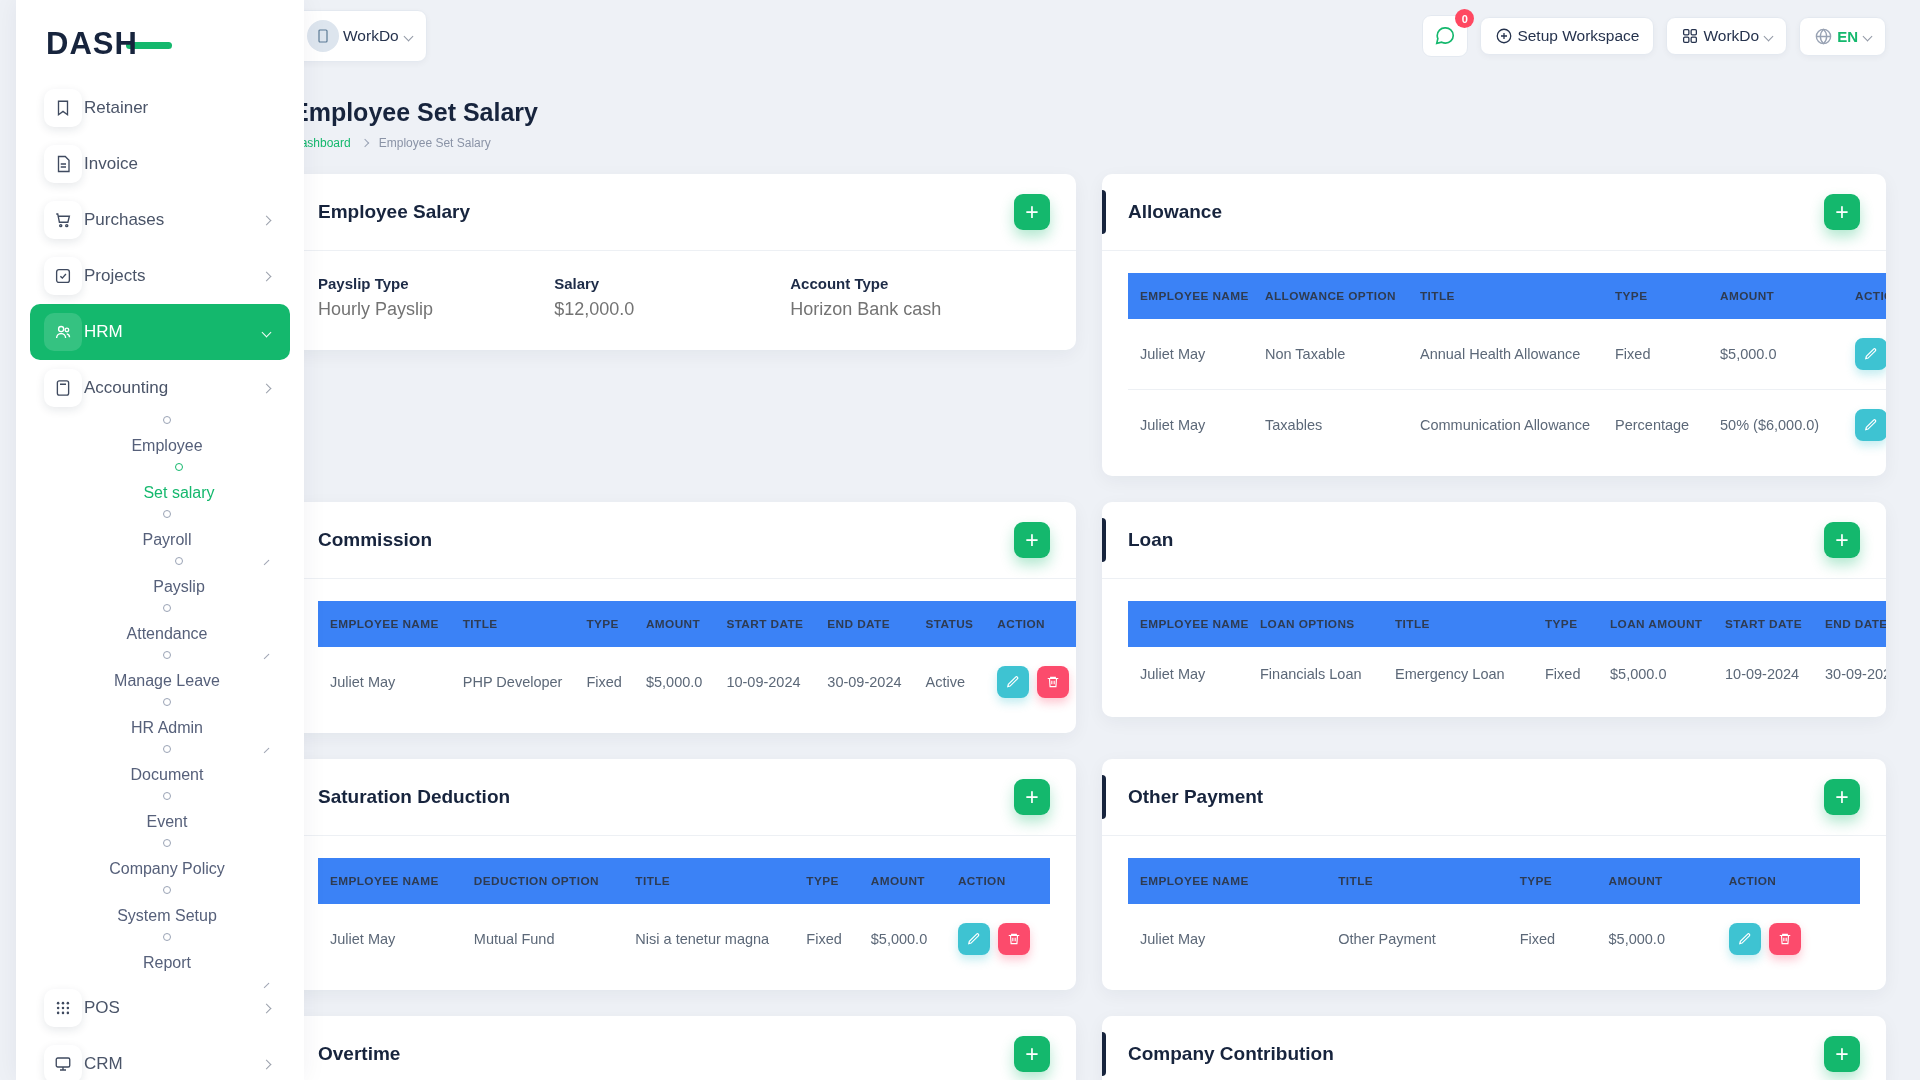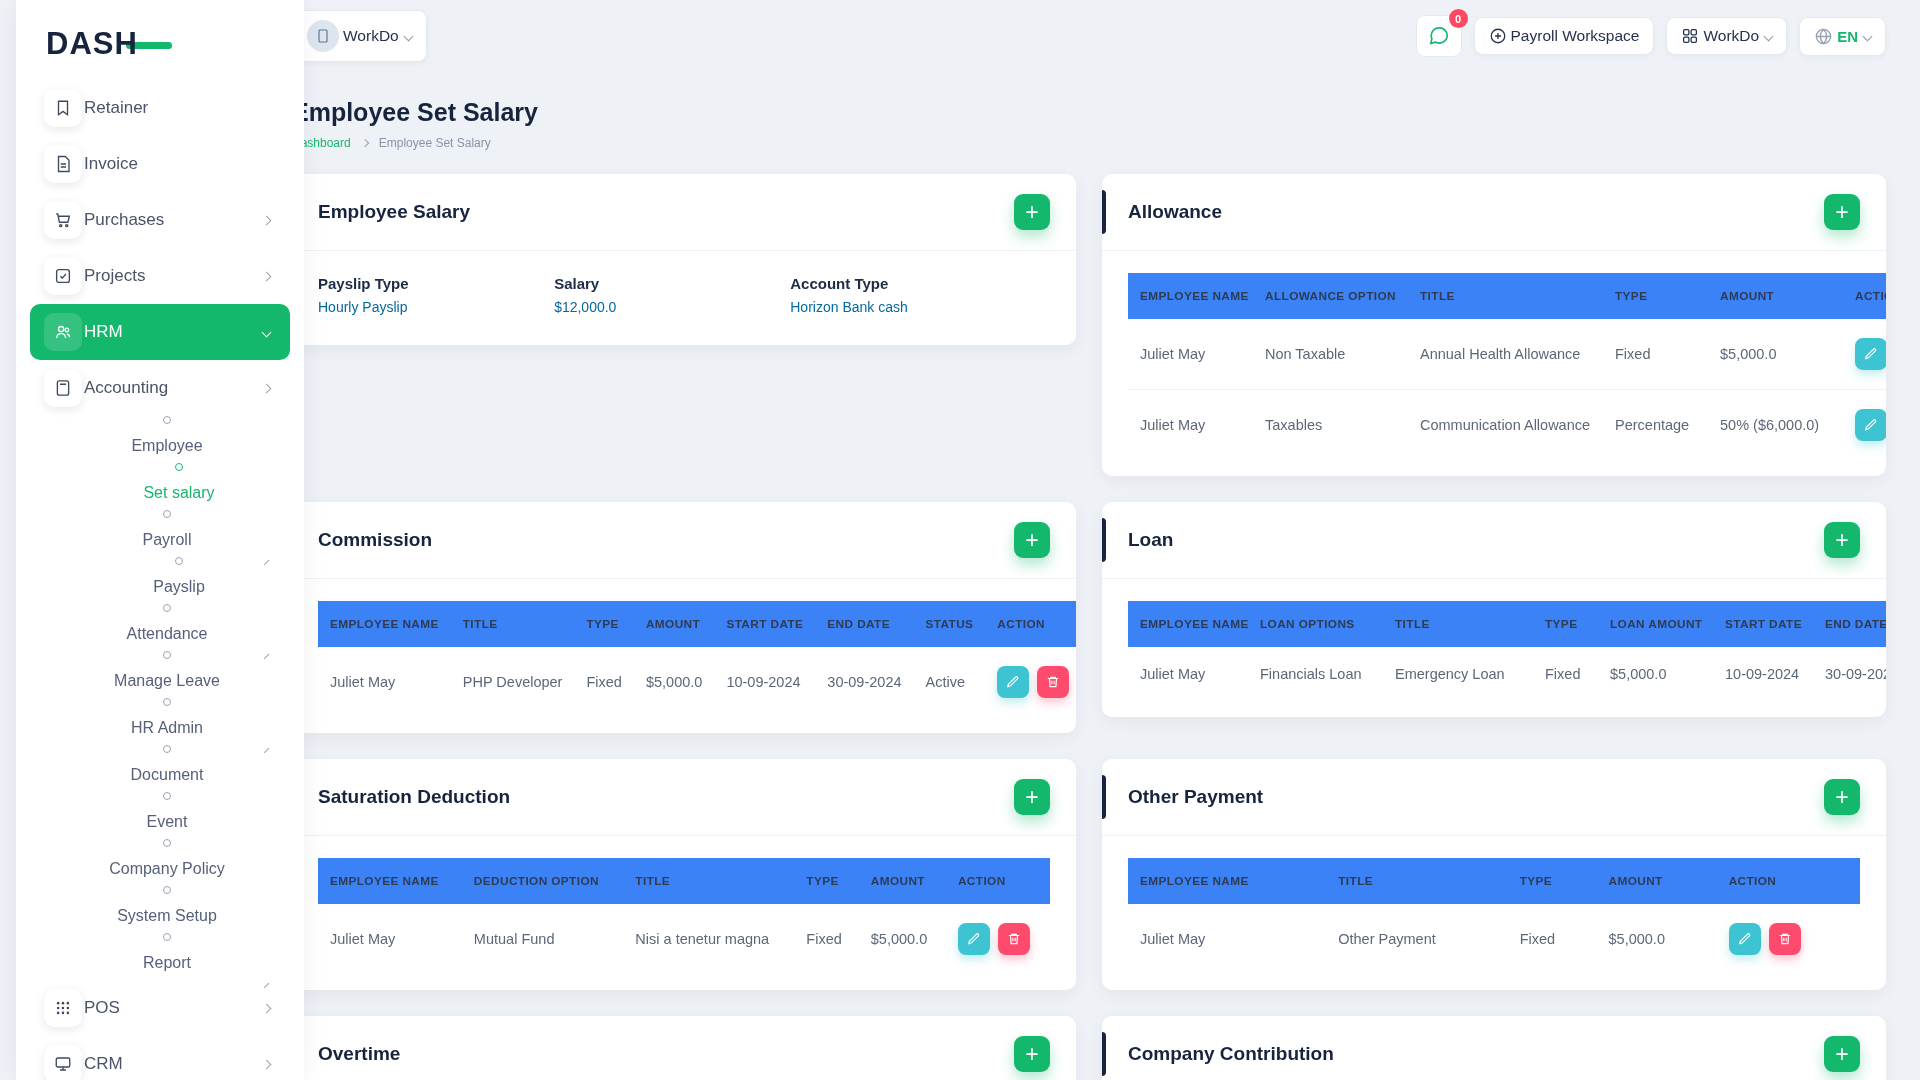--- a/index.html
+++ b/index.html
@@ -67,21 +67,21 @@
                          background:#17243d; border-radius:0 4px 4px 0; }
   .card-title { font-size:19px; font-weight:700; color:#17243d;text-align:right; }
   .add-btn { width:36px; height:36px; border:none; border-radius:9px; background:#14b86d; color:#fff;
              font-size:23px; line-height:1; display:flex; align-items:center; justify-content:center;
              cursor:pointer; box-shadow:0 7px 14px rgba(20,184,109,.32); }
   .card-body { padding:22px 0 16px; }
 
   
   .fields { display:grid; grid-template-columns:1fr 1fr 1.1fr; padding:2px 26px 14px; }
   .f-label { font-size:15px; font-weight:700; color:#1d2b47; }
-  .f-value { margin-top:7px; font-size:14px; color:#0369a1; }
+  .f-value { margin-top:7px; font-size:18px; color:#737373; }
 
   
   .table-wrap { margin-left:26px; padding-right:26px; overflow:hidden; }
   table { border-collapse:collapse; width:100%; }
   thead th { background:#3b82f6; font-size:11.8px; font-weight:700; letter-spacing:.4px;
              text-transform:uppercase; color:#2e3b52; text-align:left; padding:16px 12px; white-space:nowrap; }
   tbody td { font-size:14.5px; color:#5c6878; padding:19px 12px; white-space:nowrap;
              border-bottom:1px solid #edf0f4; }
   tbody tr:last-child td { border-bottom:none; }
   .tbl-fixed { table-layout:fixed; }
@@ -294,21 +294,21 @@
           <path d="M21 11.5a8.4 8.4 0 0 1-8.5 8.3c-1.5 0-2.9-.4-4.1-1L3 20l1.2-5.2a8.3 8.3 0 0 1-.7-3.3A8.4 8.4 0 0 1 12 3.2a8.4 8.4 0 0 1 9 8.3z"></path>
         </svg>
       <span class="badge">0</span>
     </button>
 
     <button class="pill">
       <svg width="18" height="18" viewBox="0 0 24 24" fill="none" stroke="#25324d" stroke-width="1.7">
           <circle cx="12" cy="12" r="9"></circle>
           <path d="M12 8v8M8 12h8"></path>
         </svg>
-      <span>Payroll Workspace</span>
+      <span>Setup Workspace</span>
     </button>
 
     <button class="pill">
       <svg width="18" height="18" viewBox="0 0 24 24" fill="none" stroke="#25324d" stroke-width="1.7">
           <rect x="3.5" y="3.5" width="7" height="7" rx="1.5"></rect>
           <rect x="13.5" y="3.5" width="7" height="7" rx="1.5"></rect>
           <rect x="3.5" y="13.5" width="7" height="7" rx="1.5"></rect>
           <rect x="13.5" y="13.5" width="7" height="7" rx="1.5"></rect>
         </svg>
       <span>WorkDo</span>

